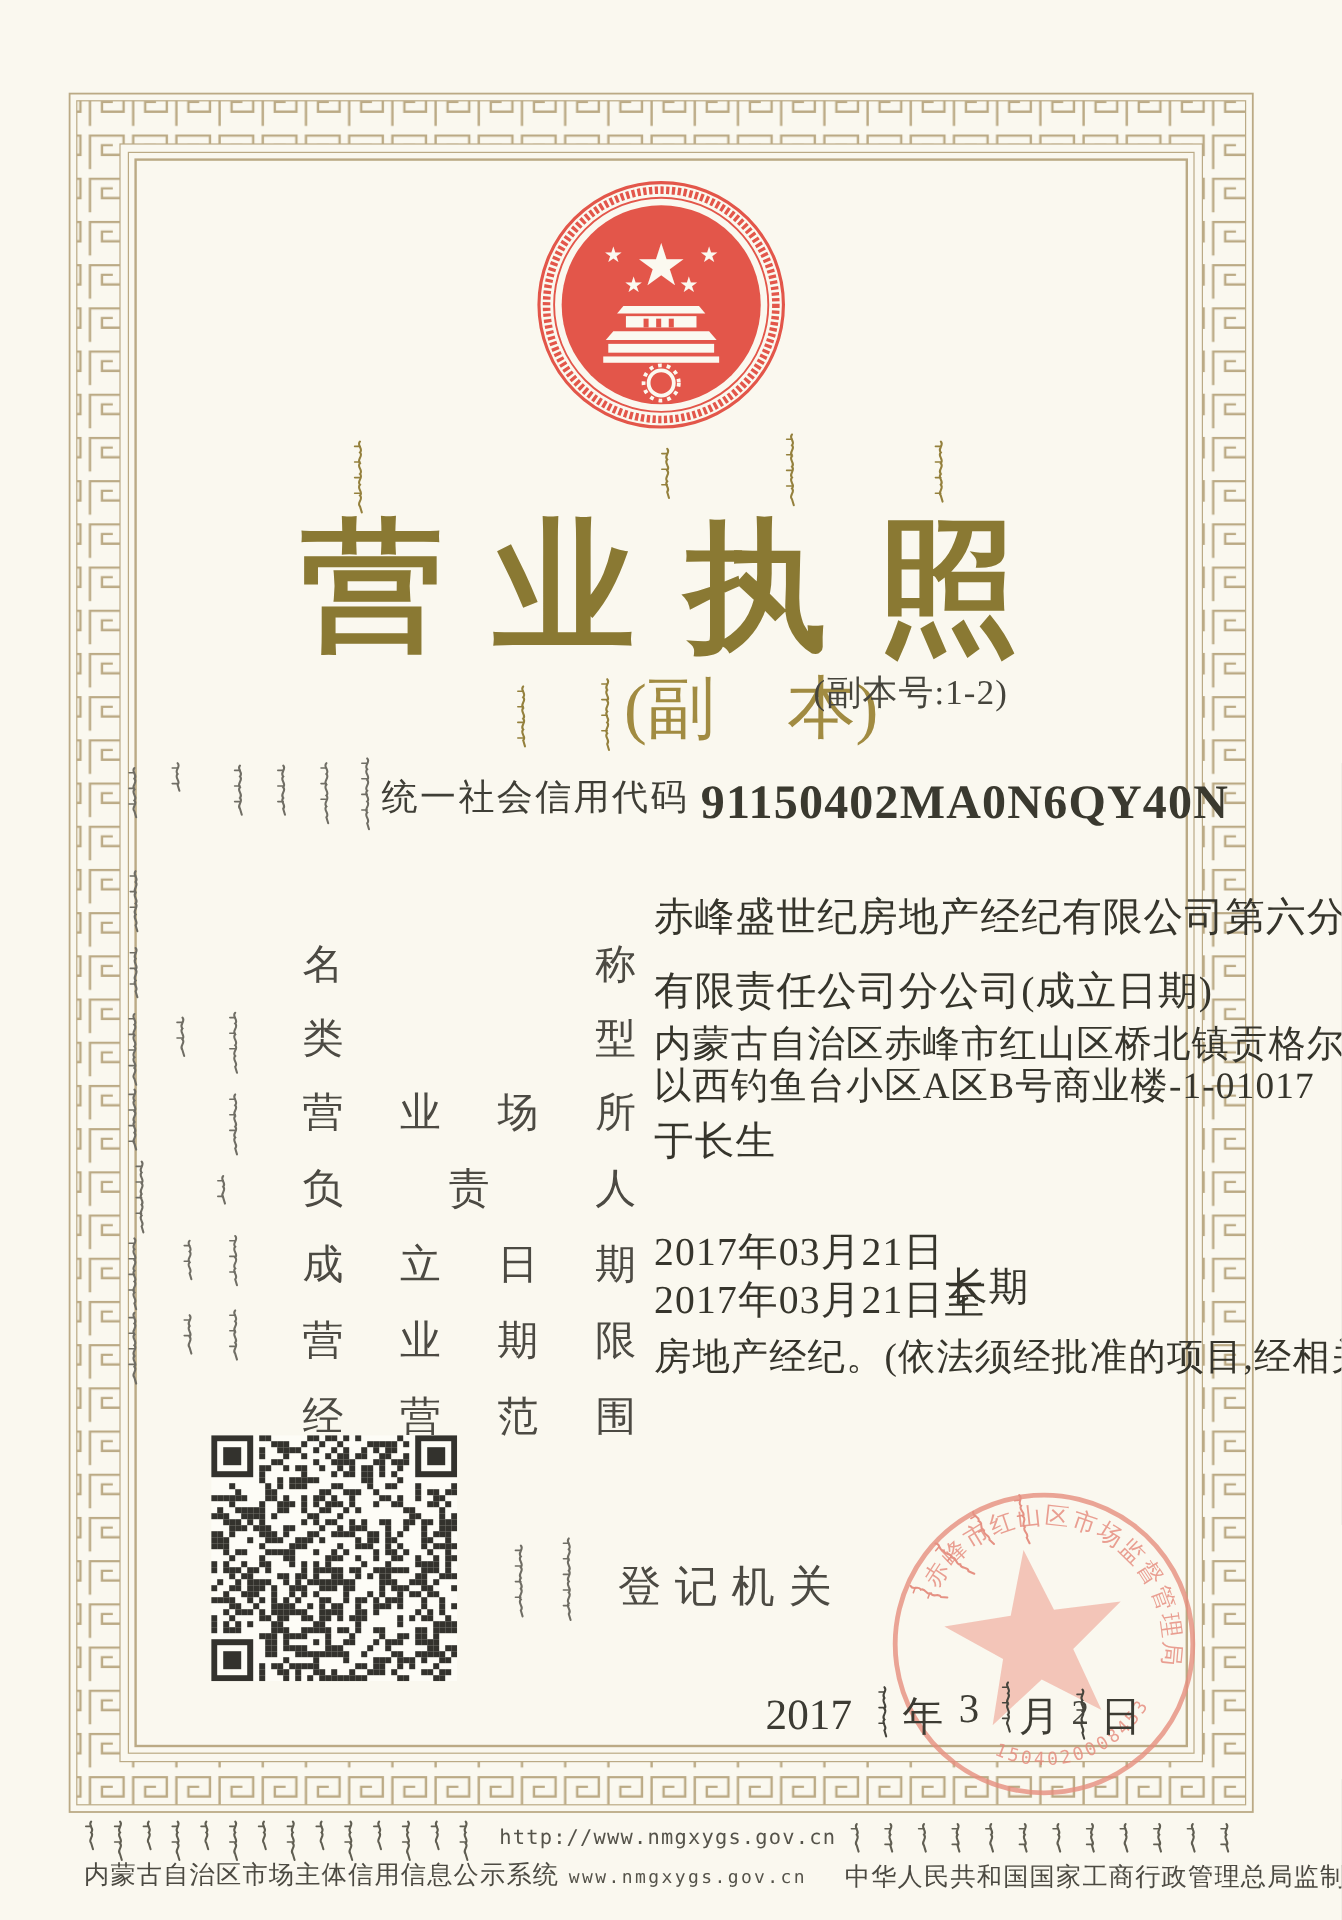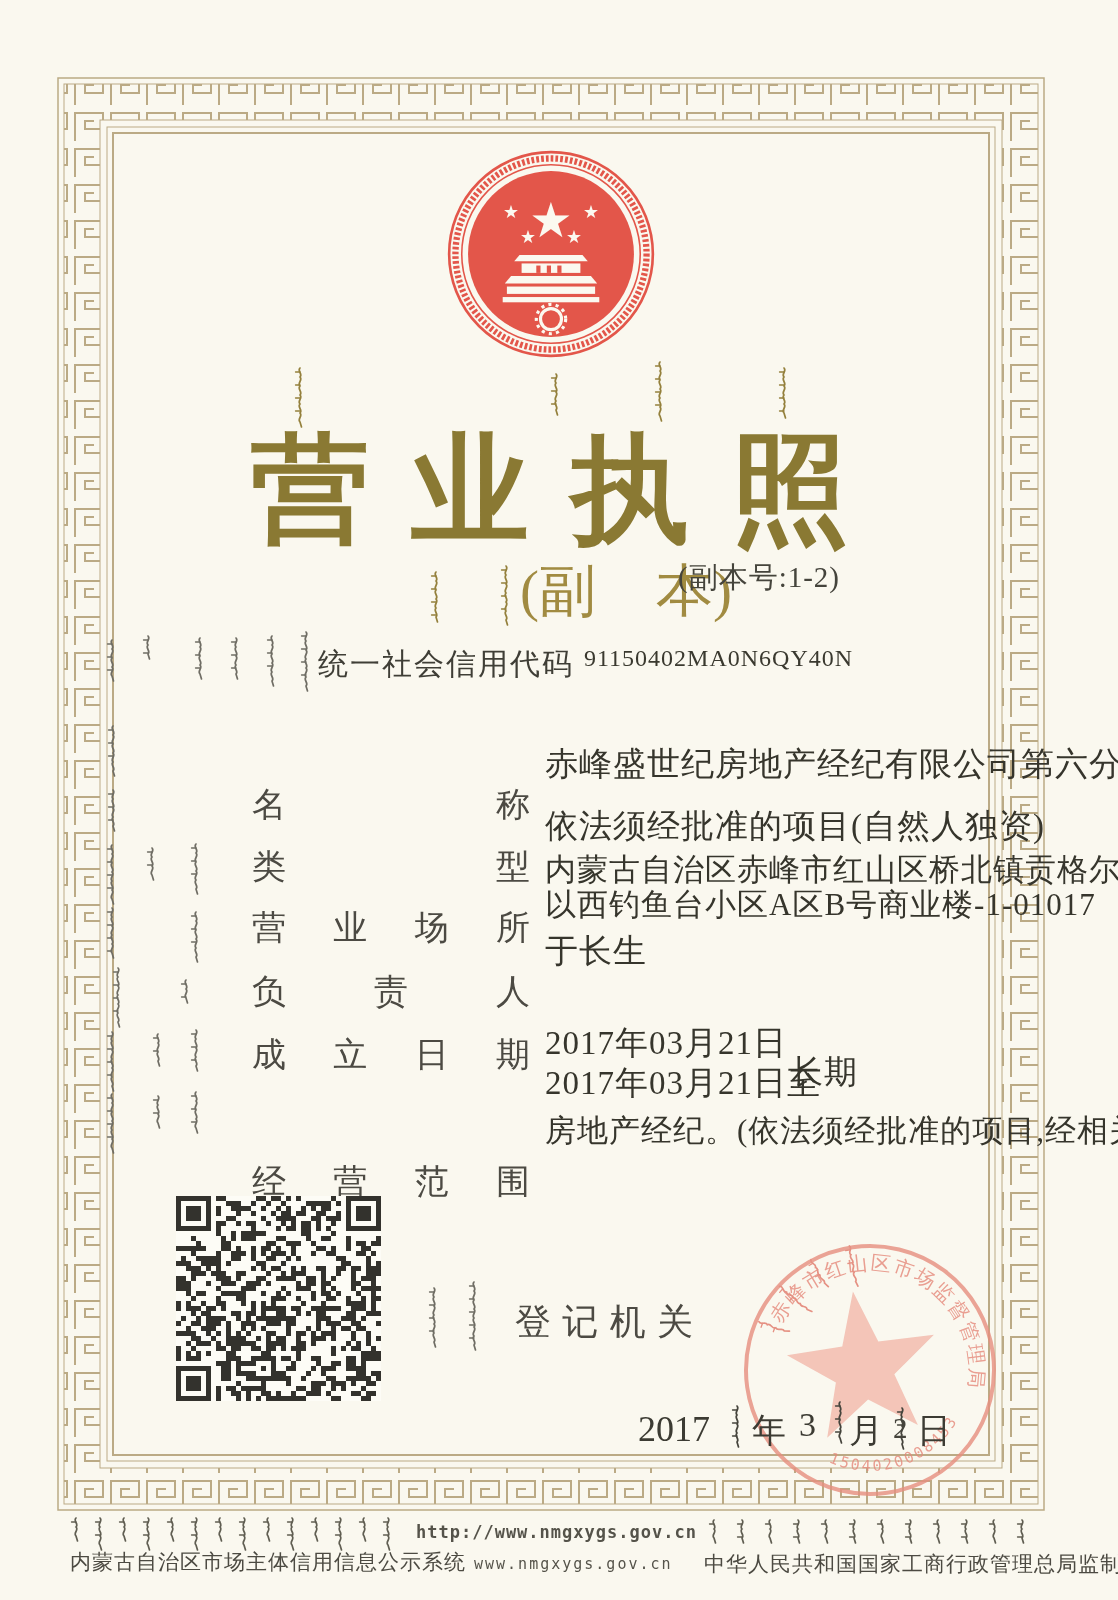--- a/index.html
+++ b/index.html
@@ -15,37 +15,37 @@
     font-family:"Liberation Sans",sans-serif;font-weight:bold;
     font-size:118px;line-height:130px;color:#8a7933;
     text-align:justify;text-align-last:justify;letter-spacing:0;
   }
   .copy-label{
     left:520px;top:560px;width:212px;display:flex;justify-content:space-between;
     font-size:57px;color:#a18b41;line-height:62px;
   }
   .copy-number{left:678px;top:558px;font-size:29px;color:#45443c;letter-spacing:1px;}
   .cc-label{left:318px;top:644px;font-size:30px;color:#3f3e36;letter-spacing:2px;font-family:"Liberation Sans",sans-serif;}
-  .cc-value{left:584px;top:645px;font-size:24px;color:#3a392f;letter-spacing:1px;}
+  .cc-value{left:584px;top:645px;font-size:40px;color:#3a392f;letter-spacing:1px;font-weight:bold;}
   .lbl{
     left:252px;width:278px;font-size:34px;color:#4c4a43;
     text-align:justify;text-align-last:justify;line-height:38px;margin-top:46px;
   }
   .val{left:545px;font-size:33px;color:#36352c;white-space:nowrap;letter-spacing:1px;}
   .val2{font-size:31px;line-height:35px;}
   .endbars{
     display:inline-block;width:22px;height:3px;margin-left:8px;vertical-align:4px;
     border-top:5px solid #2f2e28;border-bottom:5px solid #2f2e28;
   }
   .reg-label{
     left:515px;top:1298px;width:178px;font-size:36px;color:#4c4a43;
     text-align:justify;text-align-last:justify;
   }
   .date-part{font-size:34px;color:#3c3b33;}
-  .footer-url-top{left:416px;top:1522px;font-size:17px;color:#55534a;font-family:"DejaVu Sans Mono",monospace;letter-spacing:1px;font-weight:bold;}
+  .footer-url-top{left:416px;top:1522px;font-size:17px;color:#55534a;font-family:"DejaVu Sans Mono",monospace;letter-spacing:1px;}
   .footer-left-line{left:70px;top:1548px;white-space:nowrap;}
   .footer-cn{font-size:21px;color:#4c4a42;font-family:"Liberation Sans",sans-serif;letter-spacing:1px;}
   .footer-url{font-size:15px;color:#55534a;font-family:"DejaVu Sans Mono",monospace;letter-spacing:2px;margin-left:8px;text-align:right;}
   .footer-right-line{left:704px;top:1550px;white-space:nowrap;}
   .mg-layer,.border-layer{left:0;top:0;pointer-events:none;}
 </style>
 </head>
 <body>
 
 <div class="page">
@@ -102,32 +102,33 @@
   </div>
   <div class="abs copy-number">(副本号:1-2)</div>
 
   <div class="abs cc-label">统一社会信用代码</div>
   <div class="abs cc-value">91150402MA0N6QY40N</div>
 
   <div class="abs lbl" style="top:740px">名称</div>
   <div class="abs val" style="top:742px">赤峰盛世纪房地产经纪有限公司第六分公司</div>
 
   <div class="abs lbl" style="top:802px">类型</div>
-  <div class="abs val" style="top:804px">依法须经批准的项目(自然人独资)</div>
+  <div class="abs val" style="top:804px">有限责任公司分公司(成立日期)</div>
 
   <div class="abs lbl" style="top:863px">营业场所</div>
   <div class="abs val val2" style="top:852px">内蒙古自治区赤峰市红山区桥北镇贡格尔街以南、钓鱼台路</div>
   <div class="abs val val2" style="top:887px">以西钓鱼台小区A区B号商业楼-1-01017</div>
 
   <div class="abs lbl" style="top:927px">负责人</div>
   <div class="abs val" style="top:929px">于长生</div>
 
   <div class="abs lbl" style="top:990px">成立日期</div>
   <div class="abs val" style="top:1021px">2017年03月21日</div>
 
+  <div class="abs lbl" style="top:1053px">营业期限</div>
   <div class="abs val" style="top:1061px">2017年03月21日至</div>
   <div class="abs val" style="left:790px;top:1050px">长期</div>
 
   <div class="abs lbl" style="top:1117px">经营范围</div>
   <div class="abs val val2" style="top:1113px">房地产经纪。(依法须经批准的项目,经相关部门批准后方</div>
 
   <svg id="qr" class="abs" style="left:176px;top:1196px" width="205" height="205">
       <rect x="0" y="0" width="205" height="205" fill="#fdfcf6"></rect>
       <rect x="40" y="0" width="5" height="5" fill="#33322d"></rect>
       <rect x="45" y="0" width="5" height="5" fill="#33322d"></rect>

